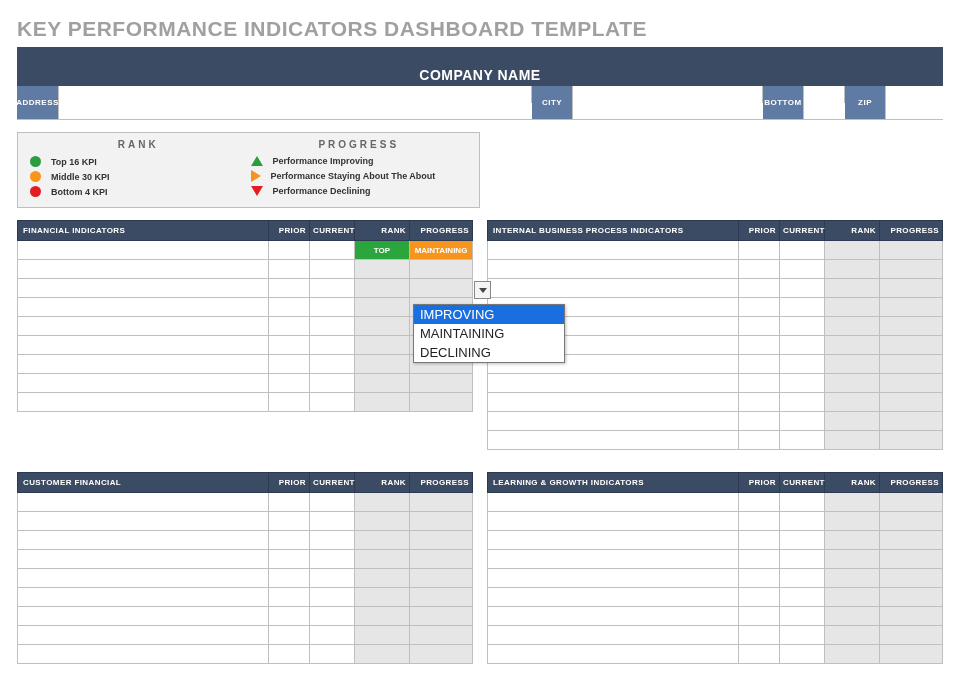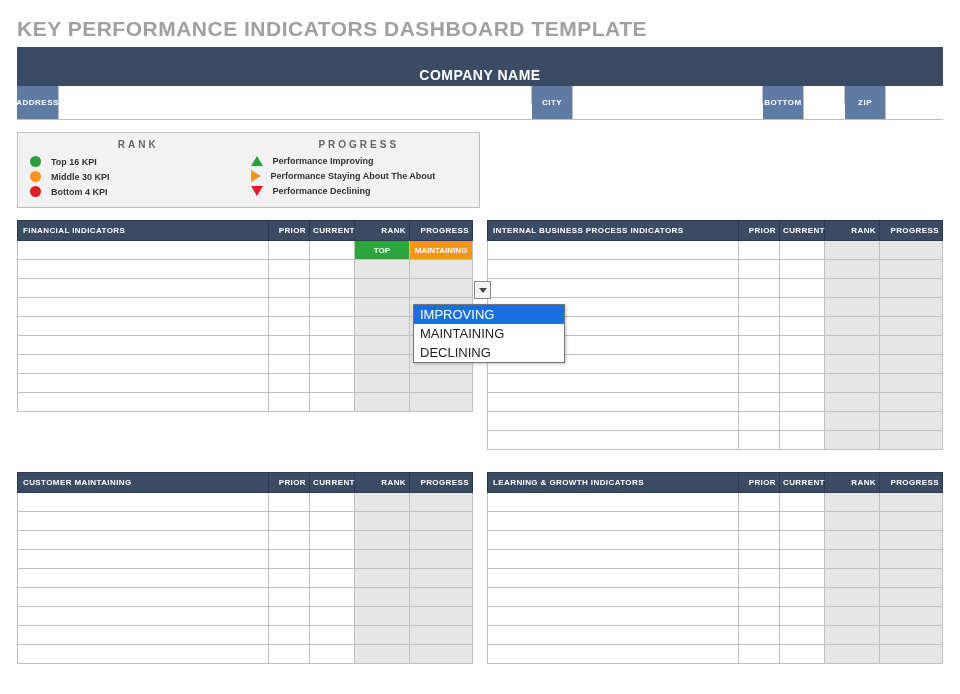--- a/index.html
+++ b/index.html
@@ -471,21 +471,21 @@
       <table class="kpi">
         <colgroup>
           <col class="name">
           <col class="prior">
           <col class="current">
           <col class="rank">
           <col class="progress">
         </colgroup>
         <thead>
           <tr>
-            <th class="name">CUSTOMER MAINTAINING</th>
+            <th class="name">CUSTOMER FINANCIAL</th>
             <th>PRIOR</th>
             <th>CURRENT</th>
             <th>RANK</th>
             <th>PROGRESS</th>
           </tr>
         </thead>
         <tbody>
           <tr>
             <td class="name"></td>
             <td class="prior"></td>

